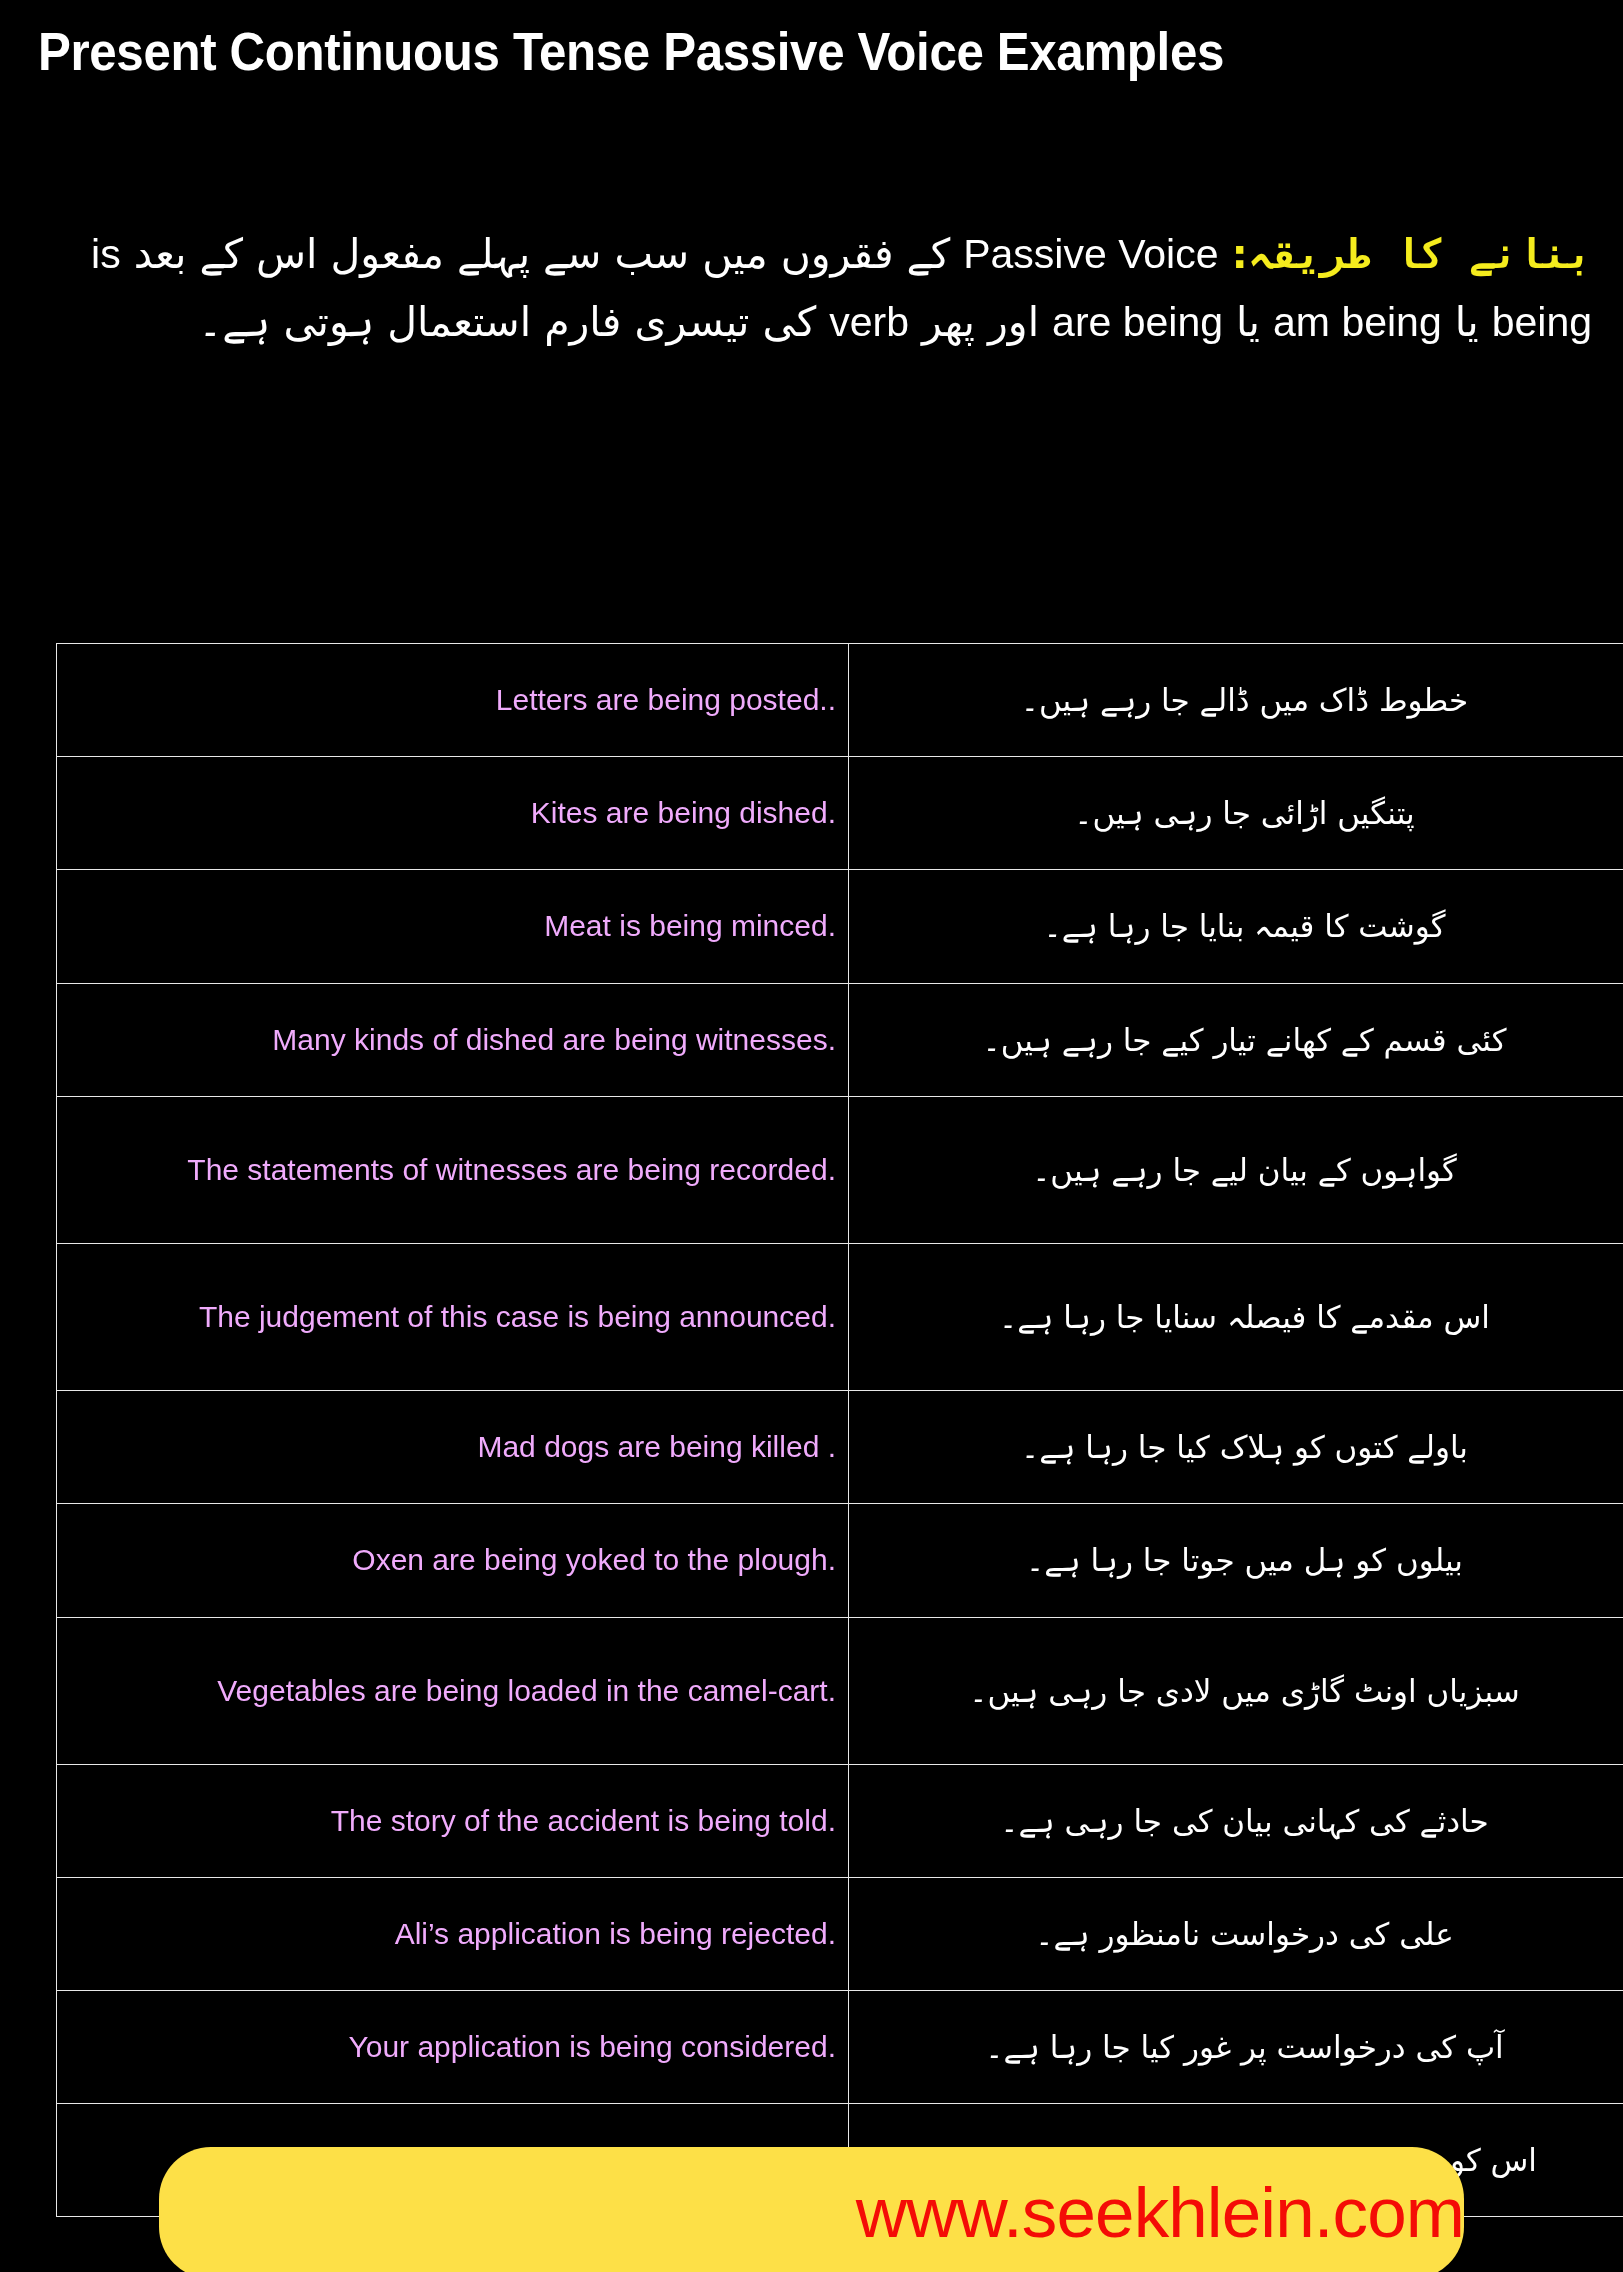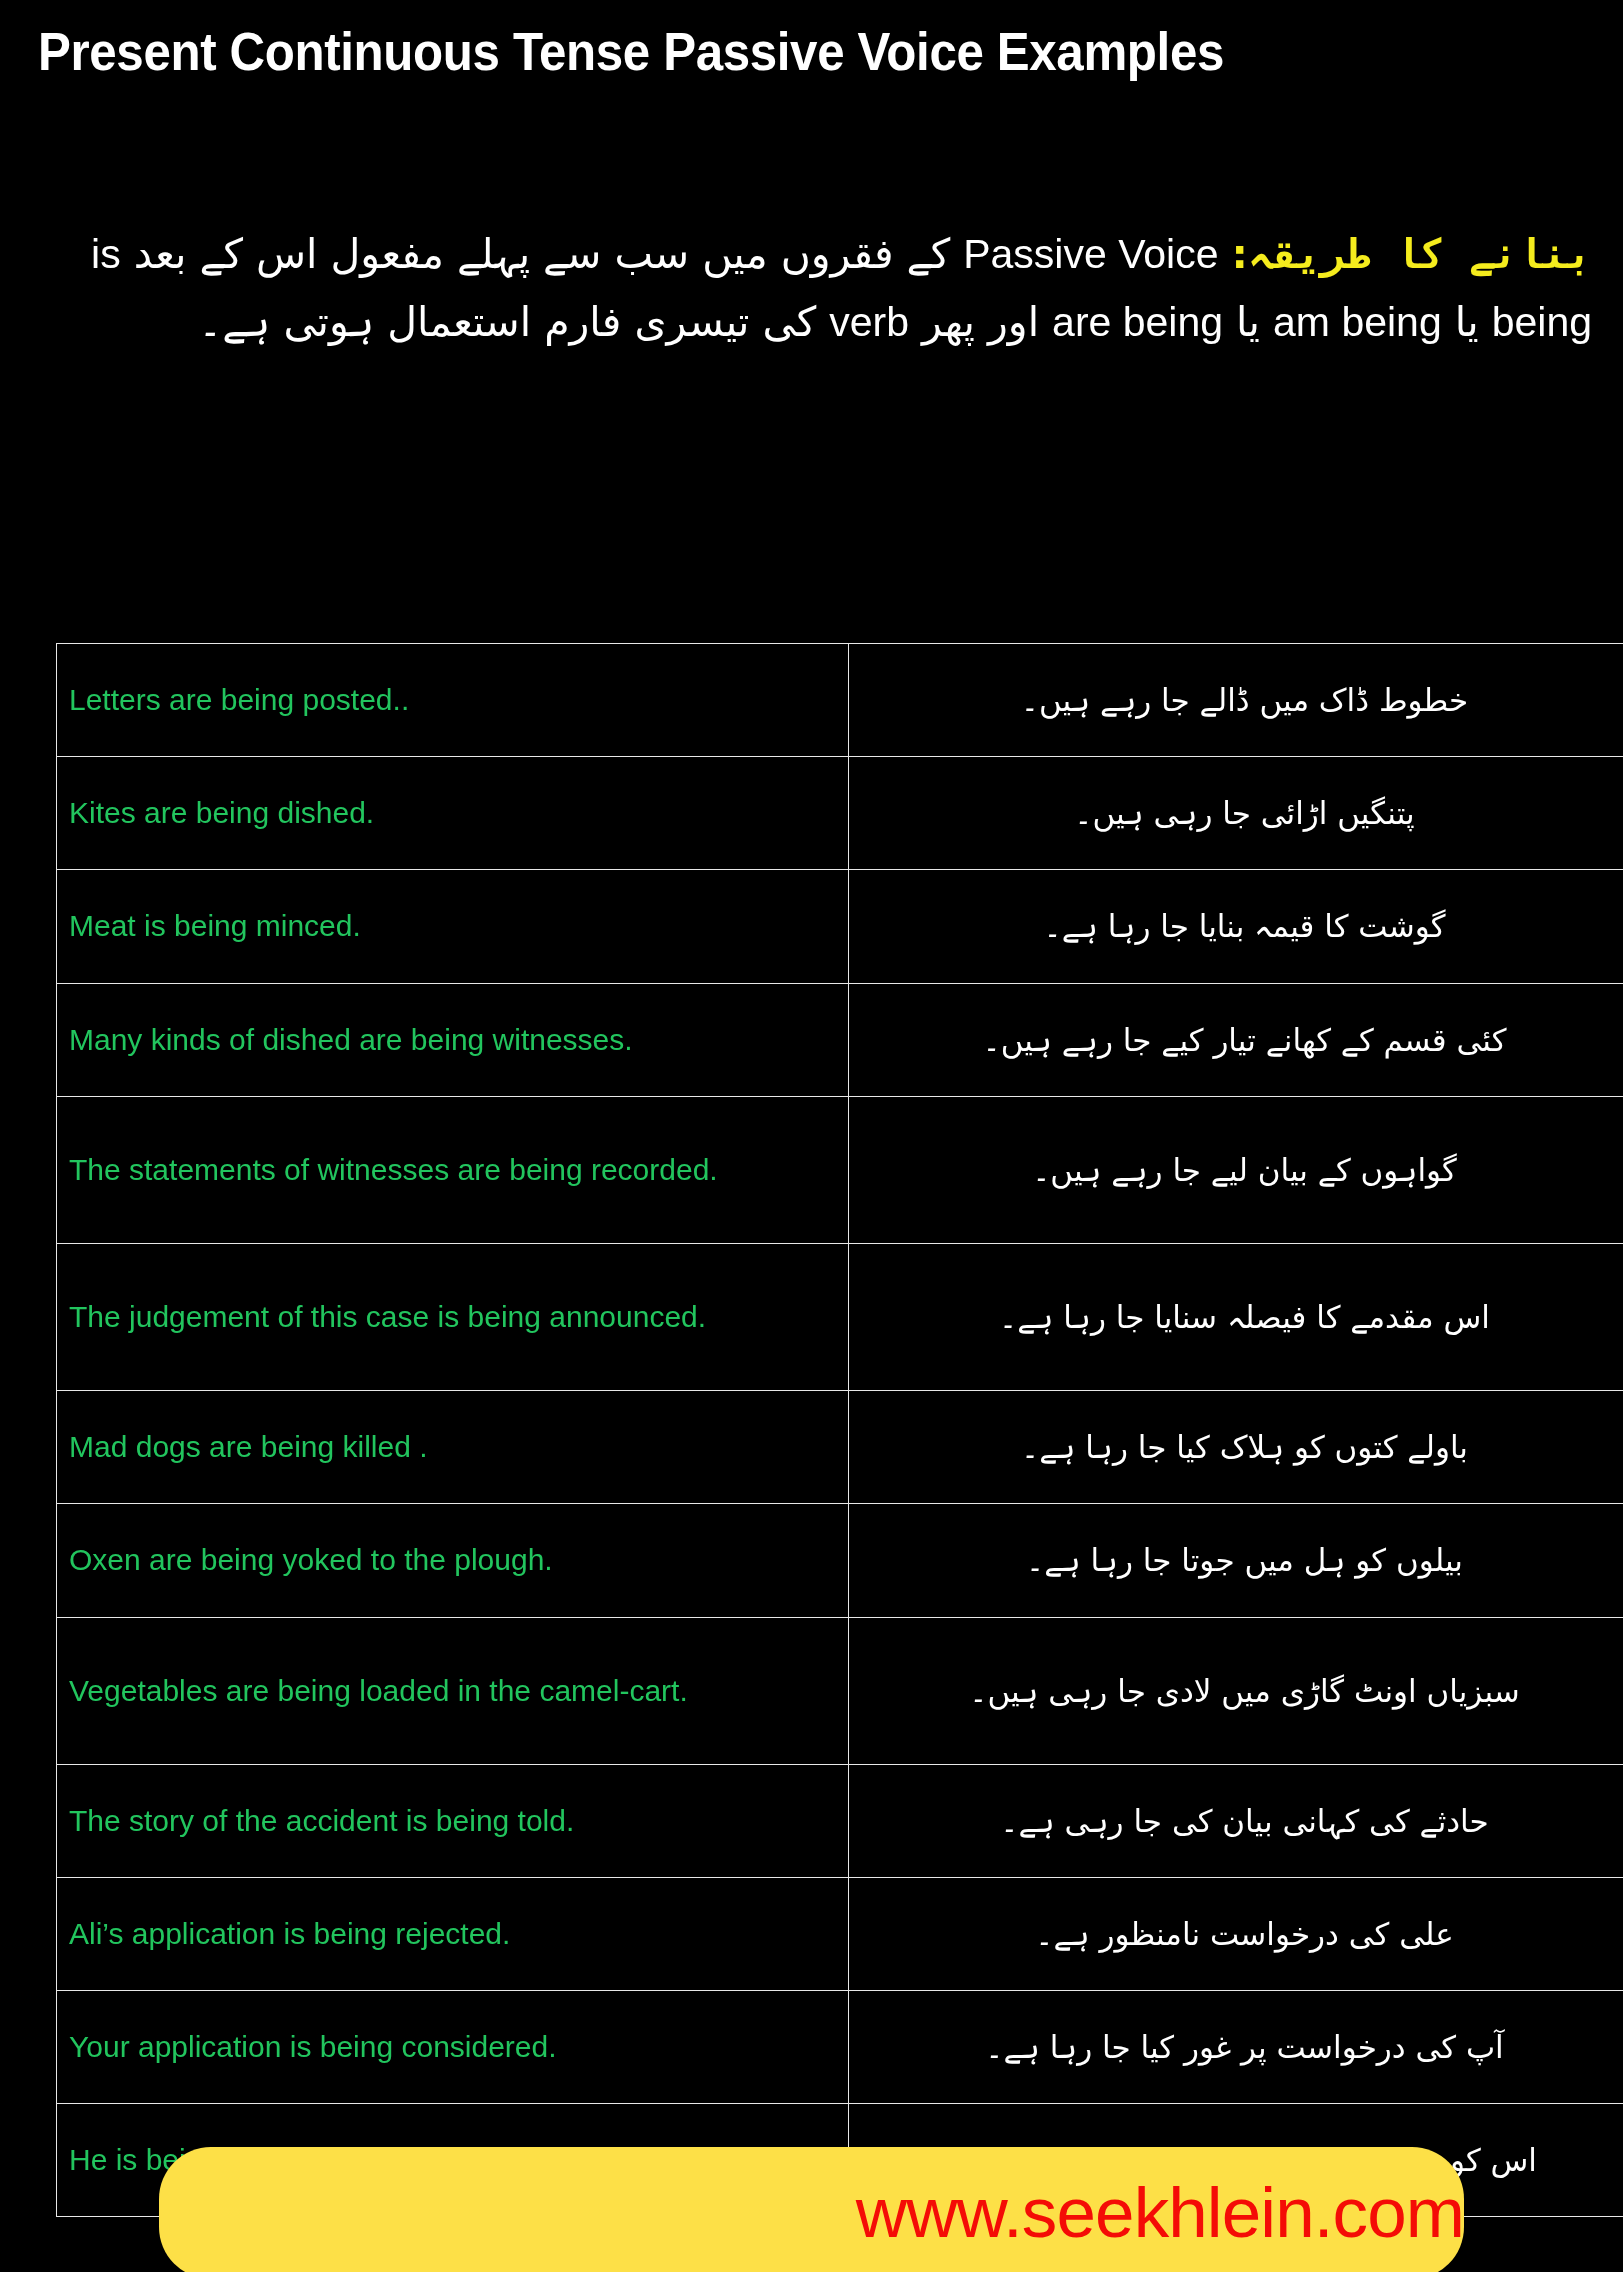--- a/index.html
+++ b/index.html
@@ -73,24 +73,24 @@
     background: #000000;
   }
   .examples-table td {
     border: 1.7px solid #e8e8e8;
     padding: 8.6px 12px;
     vertical-align: middle;
     background: #000000;
   }
   .col-en {
     width: 767px;
-    text-align: left;
+    text-align: right;
     font-size: 30px;
     line-height: 42px;
-    color: #22c55e;
+    color: #f0abfc;
     font-family: "Liberation Sans", sans-serif;
     font-weight: 400;
     height: 95px;
   }
   .col-ur {
     width: 767px;
     text-align: center;
     direction: rtl;
     font-size: 31px;
     line-height: 48px;

